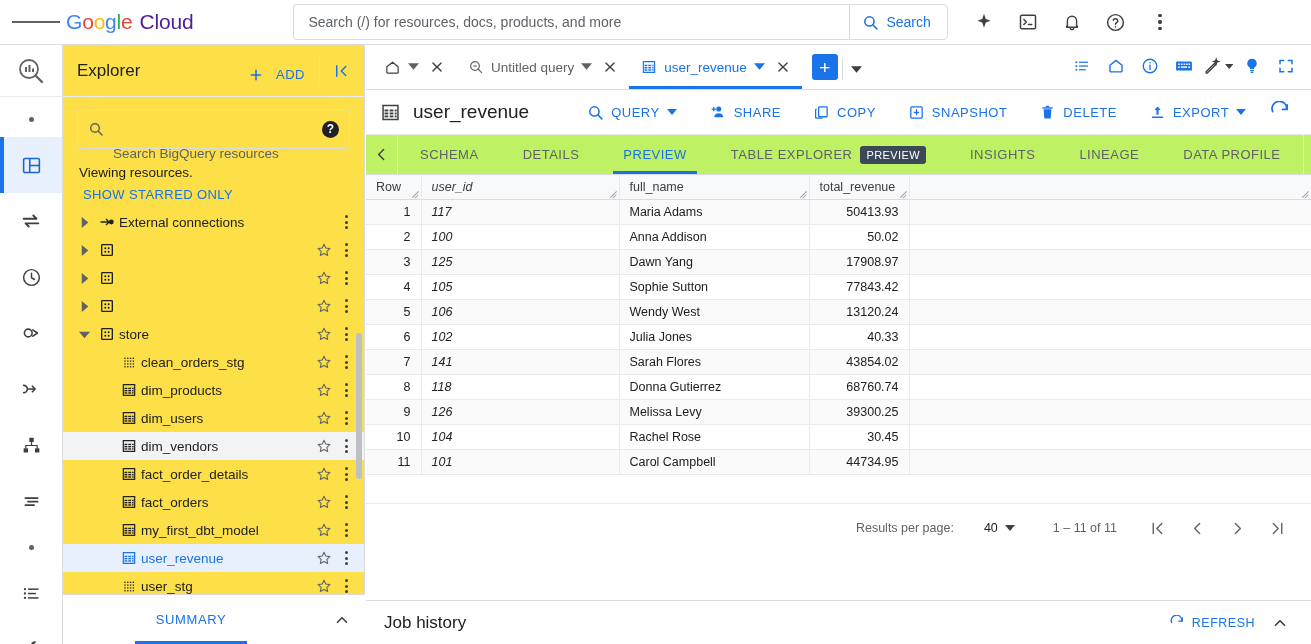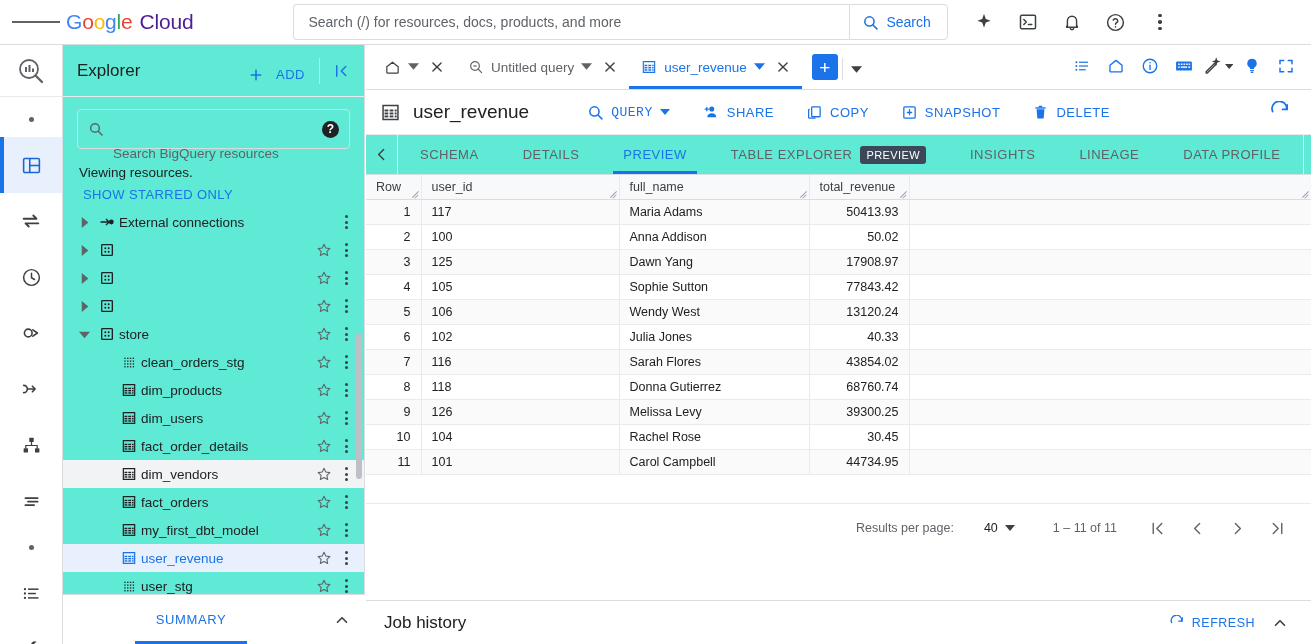--- a/index.html
+++ b/index.html
@@ -82,21 +82,21 @@
   .rail-item.active::before {
     content: ""; position: absolute; left: 0; top: 0; bottom: 0;
     width: 4px; background: #1a73e8;
   }
   .rail-item.tiny { height: 36px; }
   .rail-dot { width: 5px; height: 5px; border-radius: 50%; background: #5f6368; }
 
   
   .explorer {
     position: absolute; top: 45px; left: 63px; width: 302px; height: 599px;
-    background: #5eead4; border-right: 1px solid #dadce0;
+    background: #fde047; border-right: 1px solid #dadce0;
   }
   .explorer-head {
     height: 52px; display: flex; align-items: center;
     border-bottom: 1px solid #e8eaed; padding: 0 6px 0 14px;
   }
   .explorer-title { font-size: 17px; color: #202124; flex: 1; }
   .add-btn {
     display: flex; align-items: center; gap: 12px; color: #1a73e8;
     font-size: 13px; font-weight: 500; letter-spacing: .5px;
     padding: 6px 8px; cursor: pointer; border-radius: 4px; margin-top: 8px;
@@ -201,27 +201,27 @@
     height: 45px; display: flex; align-items: center; padding: 0 14px 0 14px;
     border-bottom: 1px solid #e8eaed;
   }
   .table-title { font-size: 19px; color: #202124; margin-left: 12px; }
   .tbtn {
     display: flex; align-items: center; gap: 7px; color: #1a73e8;
     font-size: 13px; font-weight: 500; letter-spacing: .5px;
     padding: 7px 8px; margin-left: 16px; cursor: pointer; border-radius: 4px;
     white-space: nowrap;
   }
-  .tbtn.first { margin-left: 50px; font-family: Liberation Mono, monospace; }
+  .tbtn.first { margin-left: 50px; }
   .refresh-btn { margin-left: auto; color: #1a73e8; cursor: pointer; display:flex; align-items:center; padding: 6px; }
 
   
   .dtabs {
     height: 40px; display: flex; align-items: stretch;
-    border-bottom: 1px solid #dadce0; background: #5eead4; position: relative;
+    border-bottom: 1px solid #dadce0; background: #bef264; position: relative;
   }
   .dtab-scroll {
     width: 32px; display: flex; align-items: center; justify-content: center;
     color: #3c4043; cursor: pointer; border-right: 1px solid #e8eaed; flex: none;
   }
   .dtab-scroll.right { border-right: none; border-left: 1px solid #e8eaed; margin-left: auto; }
   .dtab {
     display: flex; align-items: center; gap: 8px; padding: 0 22px;
     font-size: 13px; letter-spacing: .5px; color: #5f6368; cursor: pointer;
     position: relative; white-space: nowrap;
@@ -254,21 +254,21 @@
   .grid th .resize::before { width: 9px; height: 1px; transform: rotate(-45deg); top: 5px; left: 0; }
   .grid th .resize::after { width: 5px; height: 1px; transform: rotate(-45deg); top: 7.5px; left: 3px; }
   .grid td {
     height: 25px; font-size: 12.5px; color: #202124;
     border-bottom: 1px solid #e8eaed; border-right: 1px solid #e8eaed;
     padding: 0 10px; vertical-align: middle;
   }
   .grid tr:nth-child(odd) td { background: #fafafa; }
   .grid tr:nth-child(even) td { background: #fff; }
   .col-row { width: 55px; text-align: right; }
-  .col-uid { width: 198px; }
+  .col-uid { width: 198px; font-style: italic; }
   .col-name { width: 190px; }
   .col-rev { width: 100px; text-align: right; }
   .col-pad { border-right: none !important; }
   .grid th.col-row { text-align: left; }
   .grid td.col-row { color: #202124; }
 
   
   .pager {
     position: absolute; bottom: 0; left: 0; width: 945px; height: 49px;
     border-top: 1px solid #e8eaed;
@@ -718,67 +718,67 @@
               </svg>
             </span>
             <span class="tree-kebab">
               <span style="display:flex;flex-direction:column;align-items:center">
                 <i style="width:3px;height:3px;border-radius:50%;background:#3c4043;display:block;margin:1.2px 0"></i>
                 <i style="width:3px;height:3px;border-radius:50%;background:#3c4043;display:block;margin:1.2px 0"></i>
                 <i style="width:3px;height:3px;border-radius:50%;background:#3c4043;display:block;margin:1.2px 0"></i>
               </span>
             </span>
           </div>
+          <div class="tree-row hover">
+            <span class="tree-arrow" style="margin-left: 32px;"></span>
+            <span class="tree-icon">
+              <svg width="16" height="16" viewBox="0 0 24 24" fill="#202124">
+                <path d="M3.5 4h17v16h-17z" fill="none" stroke="#202124" stroke-width="1.8"></path>
+                <rect x="5.2" y="8.6" width="4.3" height="2.1"></rect>
+                <rect x="10.9" y="8.6" width="4.3" height="2.1"></rect>
+                <rect x="16.6" y="8.6" width="2.4" height="2.1"></rect>
+                <rect x="5.2" y="12" width="4.3" height="2.1"></rect>
+                <rect x="10.9" y="12" width="4.3" height="2.1"></rect>
+                <rect x="16.6" y="12" width="2.4" height="2.1"></rect>
+                <rect x="5.2" y="15.4" width="4.3" height="2.1"></rect>
+                <rect x="10.9" y="15.4" width="4.3" height="2.1"></rect>
+                <rect x="16.6" y="15.4" width="2.4" height="2.1"></rect>
+              </svg>
+            </span>
+            <span class="tree-label">dim_vendors</span>
+            <span class="tree-star">
+              <svg width="16" height="16" viewBox="0 0 24 24" fill="none" stroke="#5f6368" stroke-width="1.6" stroke-linejoin="round">
+                <path d="M12 3.5l2.7 5.6 6.1.8-4.5 4.2 1.2 6.1-5.5-3-5.5 3 1.2-6.1L3.2 9.9l6.1-.8z"></path>
+              </svg>
+            </span>
+            <span class="tree-kebab">
+              <span style="display:flex;flex-direction:column;align-items:center">
+                <i style="width:3px;height:3px;border-radius:50%;background:#3c4043;display:block;margin:1.2px 0"></i>
+                <i style="width:3px;height:3px;border-radius:50%;background:#3c4043;display:block;margin:1.2px 0"></i>
+                <i style="width:3px;height:3px;border-radius:50%;background:#3c4043;display:block;margin:1.2px 0"></i>
+              </span>
+            </span>
+          </div>
           <div class="tree-row">
             <span class="tree-arrow" style="margin-left: 32px;"></span>
             <span class="tree-icon">
               <svg width="16" height="16" viewBox="0 0 24 24" fill="#202124">
                 <path d="M3.5 4h17v16h-17z" fill="none" stroke="#202124" stroke-width="1.8"></path>
                 <rect x="5.2" y="8.6" width="4.3" height="2.1"></rect>
                 <rect x="10.9" y="8.6" width="4.3" height="2.1"></rect>
                 <rect x="16.6" y="8.6" width="2.4" height="2.1"></rect>
                 <rect x="5.2" y="12" width="4.3" height="2.1"></rect>
                 <rect x="10.9" y="12" width="4.3" height="2.1"></rect>
                 <rect x="16.6" y="12" width="2.4" height="2.1"></rect>
                 <rect x="5.2" y="15.4" width="4.3" height="2.1"></rect>
                 <rect x="10.9" y="15.4" width="4.3" height="2.1"></rect>
                 <rect x="16.6" y="15.4" width="2.4" height="2.1"></rect>
               </svg>
             </span>
             <span class="tree-label">fact_order_details</span>
-            <span class="tree-star">
-              <svg width="16" height="16" viewBox="0 0 24 24" fill="none" stroke="#5f6368" stroke-width="1.6" stroke-linejoin="round">
-                <path d="M12 3.5l2.7 5.6 6.1.8-4.5 4.2 1.2 6.1-5.5-3-5.5 3 1.2-6.1L3.2 9.9l6.1-.8z"></path>
-              </svg>
-            </span>
-            <span class="tree-kebab">
-              <span style="display:flex;flex-direction:column;align-items:center">
-                <i style="width:3px;height:3px;border-radius:50%;background:#3c4043;display:block;margin:1.2px 0"></i>
-                <i style="width:3px;height:3px;border-radius:50%;background:#3c4043;display:block;margin:1.2px 0"></i>
-                <i style="width:3px;height:3px;border-radius:50%;background:#3c4043;display:block;margin:1.2px 0"></i>
-              </span>
-            </span>
-          </div>
-          <div class="tree-row hover">
-            <span class="tree-arrow" style="margin-left: 32px;"></span>
-            <span class="tree-icon">
-              <svg width="16" height="16" viewBox="0 0 24 24" fill="#202124">
-                <path d="M3.5 4h17v16h-17z" fill="none" stroke="#202124" stroke-width="1.8"></path>
-                <rect x="5.2" y="8.6" width="4.3" height="2.1"></rect>
-                <rect x="10.9" y="8.6" width="4.3" height="2.1"></rect>
-                <rect x="16.6" y="8.6" width="2.4" height="2.1"></rect>
-                <rect x="5.2" y="12" width="4.3" height="2.1"></rect>
-                <rect x="10.9" y="12" width="4.3" height="2.1"></rect>
-                <rect x="16.6" y="12" width="2.4" height="2.1"></rect>
-                <rect x="5.2" y="15.4" width="4.3" height="2.1"></rect>
-                <rect x="10.9" y="15.4" width="4.3" height="2.1"></rect>
-                <rect x="16.6" y="15.4" width="2.4" height="2.1"></rect>
-              </svg>
-            </span>
-            <span class="tree-label">dim_vendors</span>
             <span class="tree-star">
               <svg width="16" height="16" viewBox="0 0 24 24" fill="none" stroke="#5f6368" stroke-width="1.6" stroke-linejoin="round">
                 <path d="M12 3.5l2.7 5.6 6.1.8-4.5 4.2 1.2 6.1-5.5-3-5.5 3 1.2-6.1L3.2 9.9l6.1-.8z"></path>
               </svg>
             </span>
             <span class="tree-kebab">
               <span style="display:flex;flex-direction:column;align-items:center">
                 <i style="width:3px;height:3px;border-radius:50%;background:#3c4043;display:block;margin:1.2px 0"></i>
                 <i style="width:3px;height:3px;border-radius:50%;background:#3c4043;display:block;margin:1.2px 0"></i>
                 <i style="width:3px;height:3px;border-radius:50%;background:#3c4043;display:block;margin:1.2px 0"></i>
@@ -1115,20 +1115,30 @@
 
       <div class="tbtn">
         <svg width="17" height="17" viewBox="0 0 24 24" fill="#1a73e8">
           <path d="M6.5 7.5h11l-1 12.2a1 1 0 01-1 .9H8.5a1 1 0 01-1-.9z"></path>
           <rect x="4.8" y="4.6" width="14.4" height="2"></rect>
             <rect x="9.5" y="2.6" width="5" height="2" rx=".5"></rect>
         </svg>
         <span>DELETE</span>
       </div>
 
+      <div class="tbtn">
+        <svg width="17" height="17" viewBox="0 0 24 24" fill="#1a73e8">
+          <path d="M12 3.5l4.5 5h-3V15h-3V8.5h-3z"></path>
+            <rect x="4" y="17.5" width="16" height="2.4" rx=".7"></rect>
+        </svg>
+        <span>EXPORT</span>
+        <svg width="10" height="10" viewBox="0 0 10 6" fill="#1a73e8">
+            <path d="M0 0h10L5 6z"></path>
+          </svg>
+      </div>
 
       <div class="refresh-btn">
         <svg width="22" height="22" viewBox="0 0 24 24" fill="none" stroke="#1a73e8" stroke-width="1.9">
           <path d="M19.3 9A8 8 0 104 11.5" stroke-linecap="round"></path>
           <path d="M19.8 4.2v5h-5" stroke-linecap="round" stroke-linejoin="round"></path>
         </svg>
       </div>
     </div>
 
     <div class="dtabs">
@@ -1205,21 +1215,21 @@
             </tr>
             <tr>
               <td class="col-row">6</td>
               <td class="col-uid">102</td>
               <td class="col-name">Julia Jones</td>
               <td class="col-rev">40.33</td>
               <td class="col-pad"></td>
             </tr>
             <tr>
               <td class="col-row">7</td>
-              <td class="col-uid">116</td>
+              <td class="col-uid">141</td>
               <td class="col-name">Sarah Flores</td>
               <td class="col-rev">43854.02</td>
               <td class="col-pad"></td>
             </tr>
             <tr>
               <td class="col-row">8</td>
               <td class="col-uid">118</td>
               <td class="col-name">Donna Gutierrez</td>
               <td class="col-rev">68760.74</td>
               <td class="col-pad"></td>

